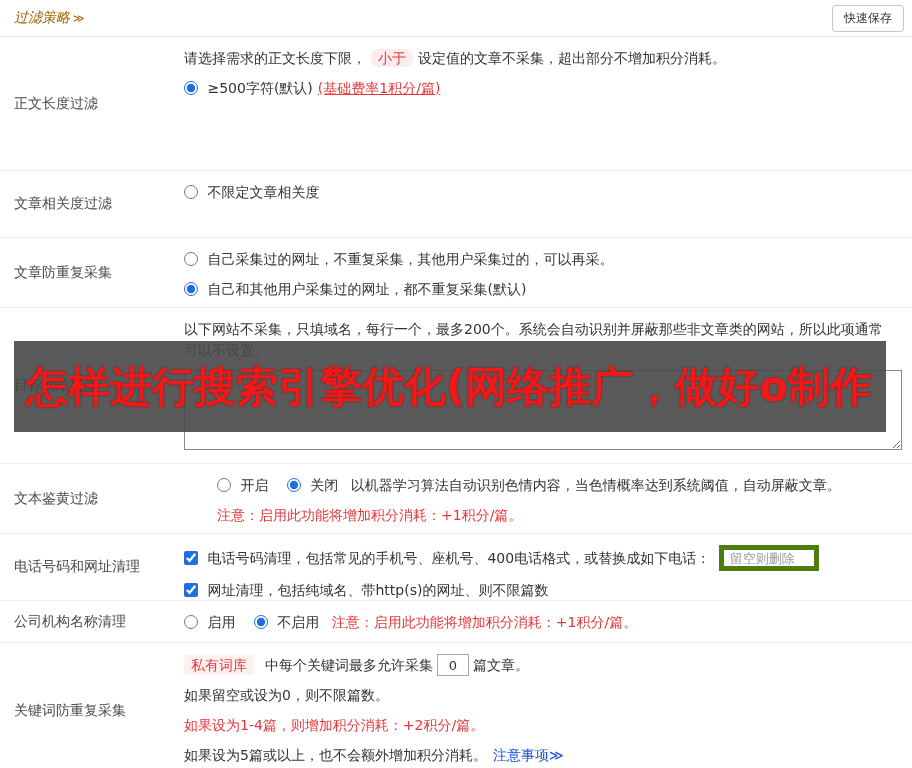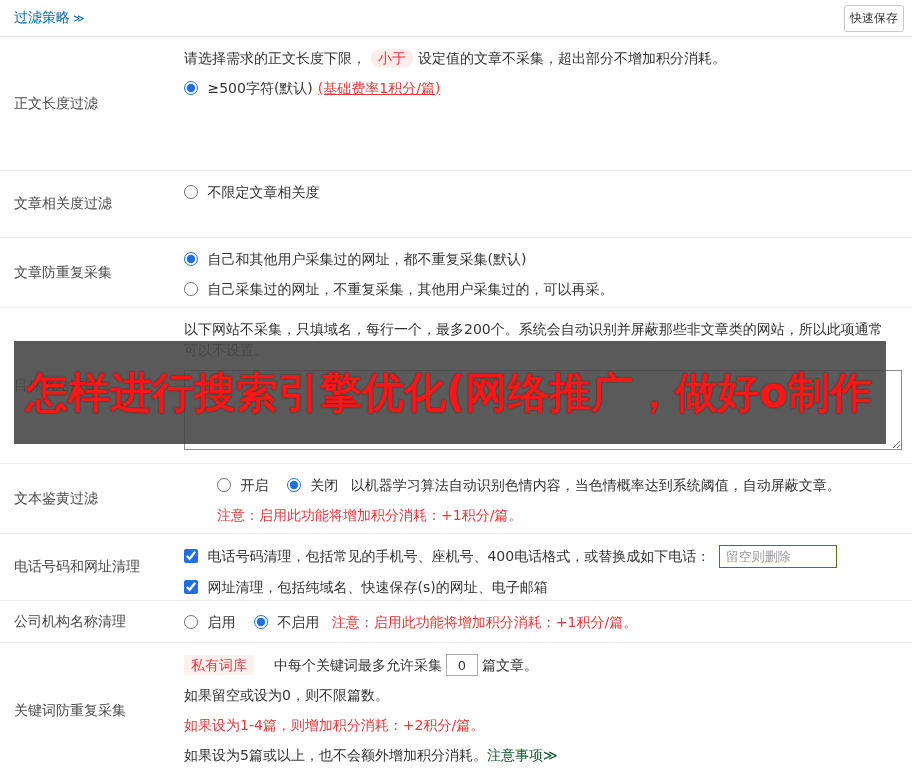--- a/index.html
+++ b/index.html
@@ -9,75 +9,75 @@
     font-size:14px; color:#333;
     width:912px; height:768px; overflow:hidden;
   }
   .page { position:relative; width:912px; height:768px; background:#fff; overflow:hidden; }
 
   
   .topbar {
     display:flex; justify-content:space-between; align-items:center;
     height:37px; padding:0 8px 0 14px; border-bottom:1px solid #e4e4e4;
   }
-  .topbar-title { color:#0369a1; font-size:14px; cursor:pointer; }
+  .topbar-title { color:#a16207; font-size:14px; cursor:pointer;font-style:italic; }
   .topbar-title .chev { font-size:11px; margin-left:3px; }
   .save-btn {
     background:#fff; border:1px solid #c9c9c9; border-radius:3px;
-    padding:4px 5px; font-size:12px; color:#333; cursor:pointer;
+    padding:4px 11px; font-size:12px; color:#333; cursor:pointer;
     font-family:inherit;
   }
 
   
   .row { display:flex; border-bottom:1px solid #ededed; }
   .row-label {
     width:172px; flex:0 0 172px; padding:10px 8px 10px 14px;
     display:flex; align-items:center; color:#4a4a4a;
   }
   .row-content { flex:1; padding:11px 10px 11px 12px; }
   .line { margin:0 0 9px 0; line-height:21px; }
   .line:last-child { margin-bottom:0; }
 
   .red { color:#e4393c; }
   .fee { color:#e4393c; text-decoration:underline; margin-left:5px; }
   .hl {
     color:#e4393c; background:#fdeceb; padding:1px 7px; margin:0 5px;
     border-radius:8px;
   }
   .badge {
-    color:#e4393c; background:#fdf1f0; padding:2px 7px; margin-right:20px;
+    color:#e4393c; background:#fdf1f0; padding:2px 7px; margin-right:11px;
     border-radius:2px;
   }
-  .blue-link { color:#14532d; text-decoration:none; cursor:pointer; }
+  .blue-link { color:#1d4ed8; text-decoration:none; margin-left:6px; cursor:pointer; }
 
   label.opt { cursor:pointer; }
   input[type=radio], input[type=checkbox] {
     accent-color:#1f6fe0; width:14px; height:14px;
     vertical-align:-2px; margin-right:5px;
   }
   .opt + .opt { margin-left:14px; }
 
   textarea.site-box {
     display:block; width:100%; height:80px; margin-top:6px;
     border:1px solid #8b8b8b; background:#fff; resize:both;
     font-family:inherit; font-size:13px; padding:4px;
   }
   input.phone-input {
-    width:118px; height:23px; border:1px solid #4d7c0f; padding:8px 6px;
+    width:100px; height:23px; border:5px solid #4d7c0f; padding:8px 6px;
     font-size:13px; font-family:inherit; margin-left:4px; color:#333;
   }
   input.phone-input::placeholder { color:#9a9a9a; }
   input.count-input {
     width:32px; height:22px; border:1px solid #a9a9a9; text-align:center;
     font-size:13px; font-family:inherit; margin:0 4px; color:#333;
   }
 
   
   .overlay {
-    position:absolute; left:14px; right:26px; top:341px; height:103px;
+    position:absolute; left:14px; right:26px; top:341px; height:91px;
     background:rgba(72,72,72,0.9);
     display:flex; align-items:center; overflow:hidden;
     padding-left:12px; white-space:nowrap; pointer-events:none;
   }
   .overlay span {
     font-size:42px; font-weight:bold; color:#f21818;
     text-shadow:0 0 2px rgba(60,0,0,0.6); letter-spacing:0;
   }
 </style>
 </head>
@@ -117,30 +117,30 @@
         </label>
       </p>
     </div>
   </section>
 
   <section class="row" style="height:70px;">
     <div class="row-label">文章防重复采集</div>
     <div class="row-content">
       <p class="line">
         <label class="opt">
+          <input type="radio" name="dup" style="">
+          <span>自己采集过的网址，不重复采集，其他用户采集过的，可以再采。</span>
+        </label>
+      </p>
+      <p class="line">
+        <label class="opt">
           <input type="radio" name="dup" checked="" style="">
           <span>自己和其他用户采集过的网址，都不重复采集(默认)</span>
         </label>
       </p>
-      <p class="line">
-        <label class="opt">
-          <input type="radio" name="dup" style="">
-          <span>自己采集过的网址，不重复采集，其他用户采集过的，可以再采。</span>
-        </label>
-      </p>
     </div>
   </section>
 
   <section class="row" style="height:156px;">
     <div class="row-label">目标网站过滤</div>
     <div class="row-content">
       <p class="line" style="max-width:700px;">以下网站不采集，只填域名，每行一个，最多200个。系统会自动识别并屏蔽那些非文章类的网站，所以此项通常可以不设置。</p>
       <textarea class="site-box" style=""></textarea>
     </div>
   </section>
@@ -169,21 +169,21 @@
       <p class="line">
         <label class="opt">
           <input type="checkbox" checked="" style="">
           <span>电话号码清理，包括常见的手机号、座机号、400电话格式，或替换成如下电话：</span>
         </label>
         <input class="phone-input" type="text" placeholder="留空则删除" style="">
       </p>
       <p class="line">
         <label class="opt">
           <input type="checkbox" checked="" style="">
-          <span>网址清理，包括纯域名、快速保存(s)的网址、电子邮箱</span>
+          <span>网址清理，包括纯域名、带http(s)的网址、则不限篇数</span>
         </label>
       </p>
     </div>
   </section>
 
   <section class="row" style="height:42px;justify-content:space-between;">
     <div class="row-label">公司机构名称清理</div>
     <div class="row-content">
       <p class="line">
         <label class="opt">

